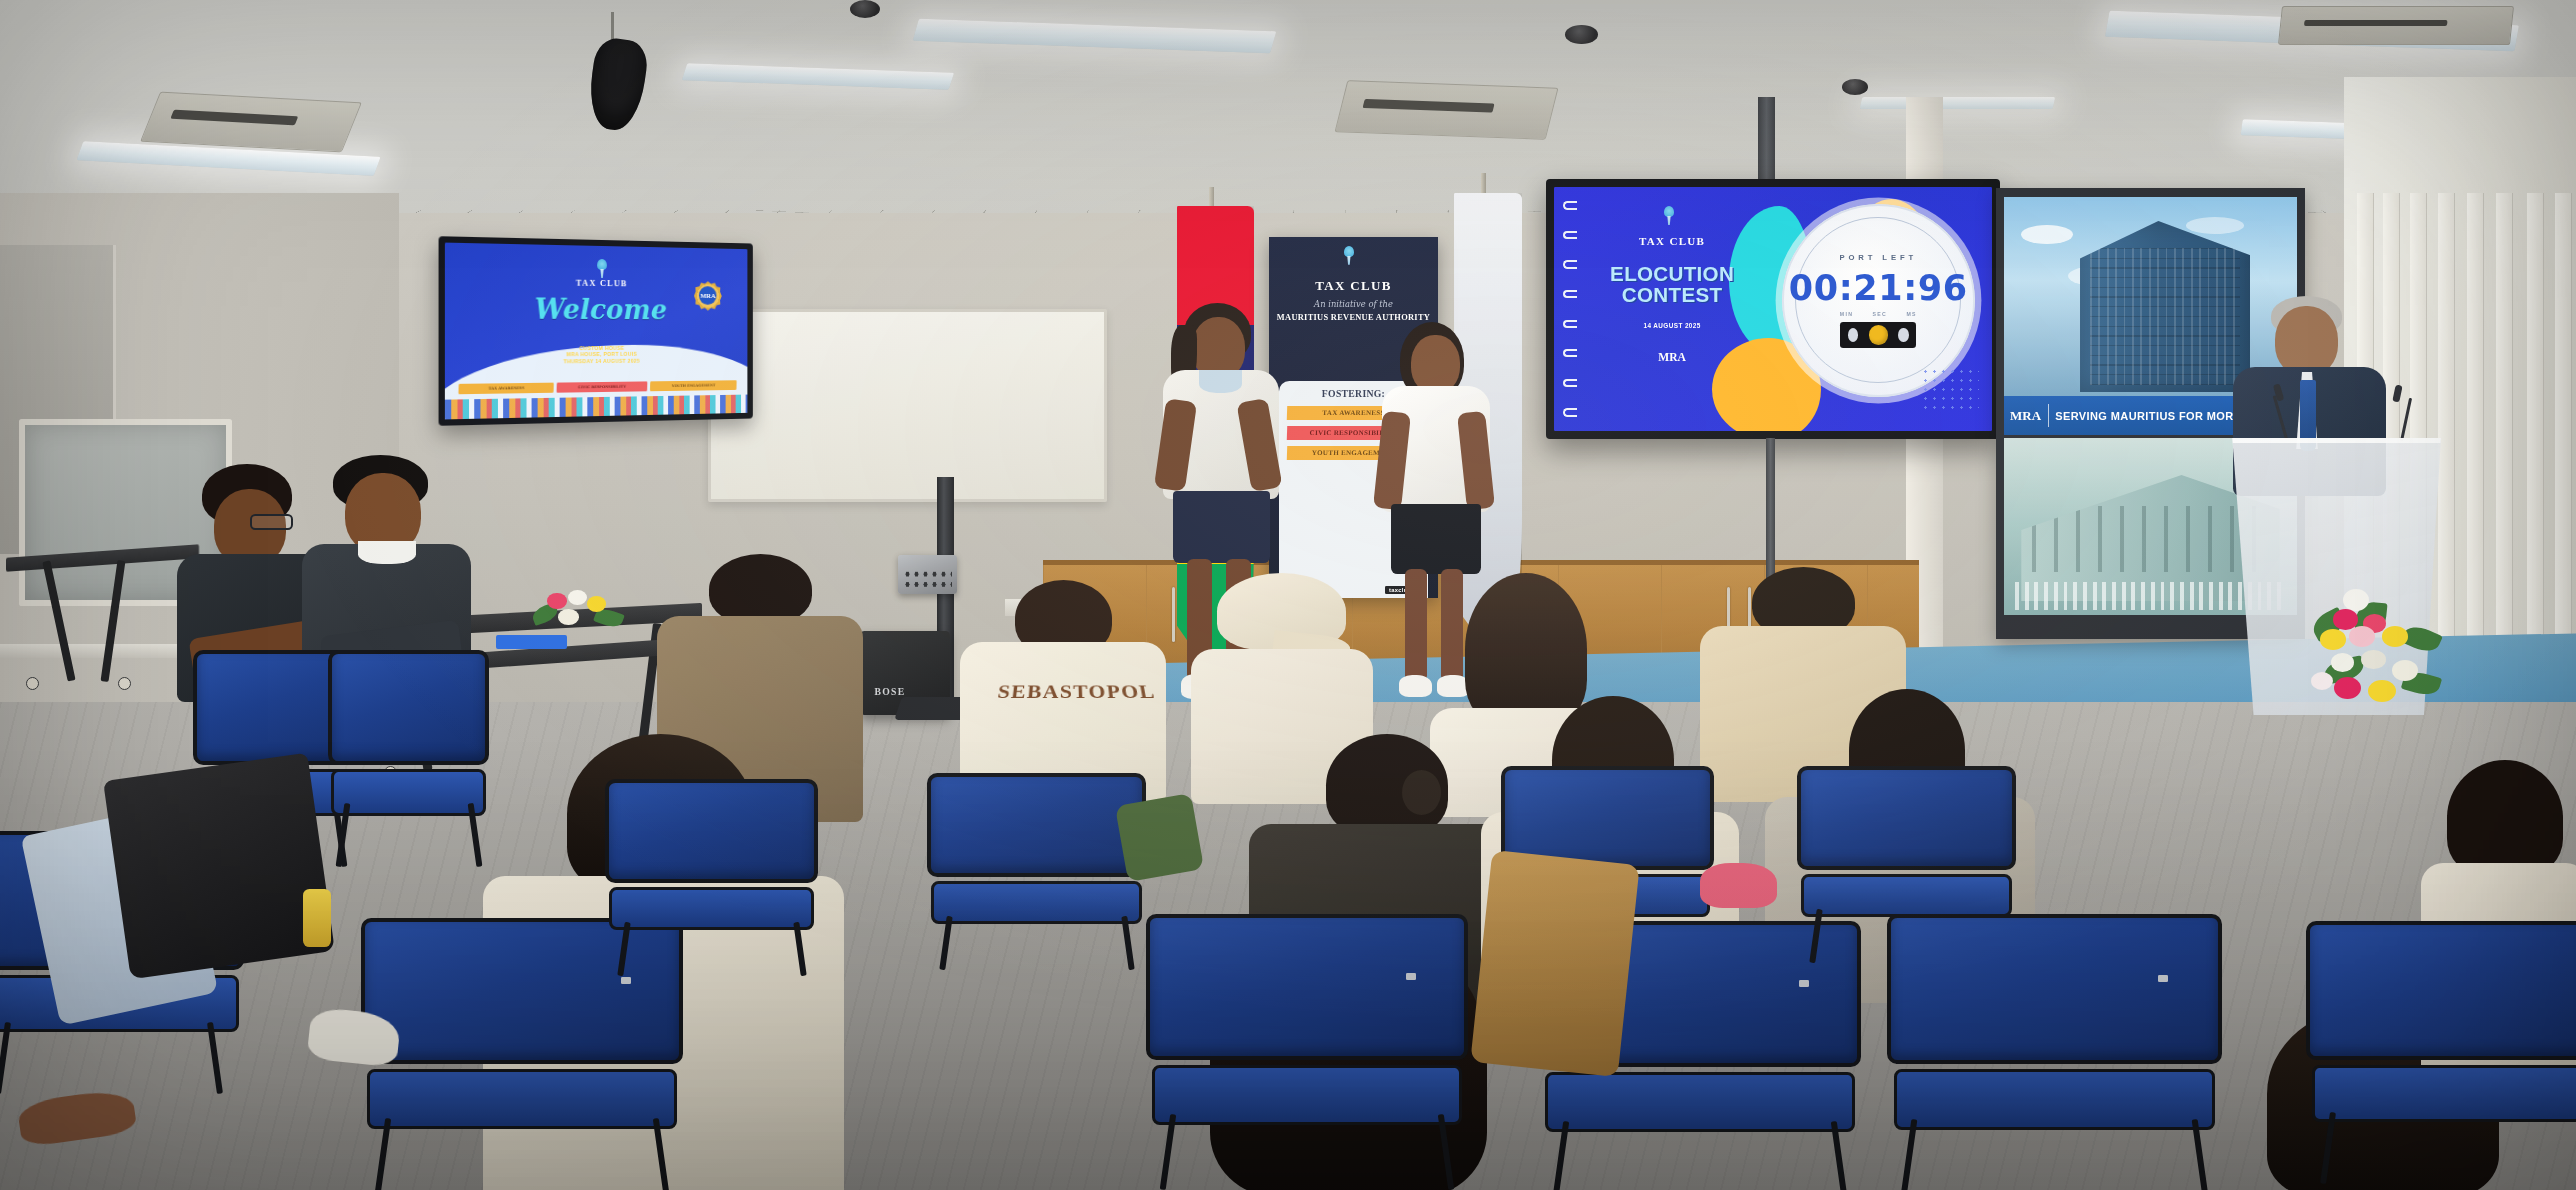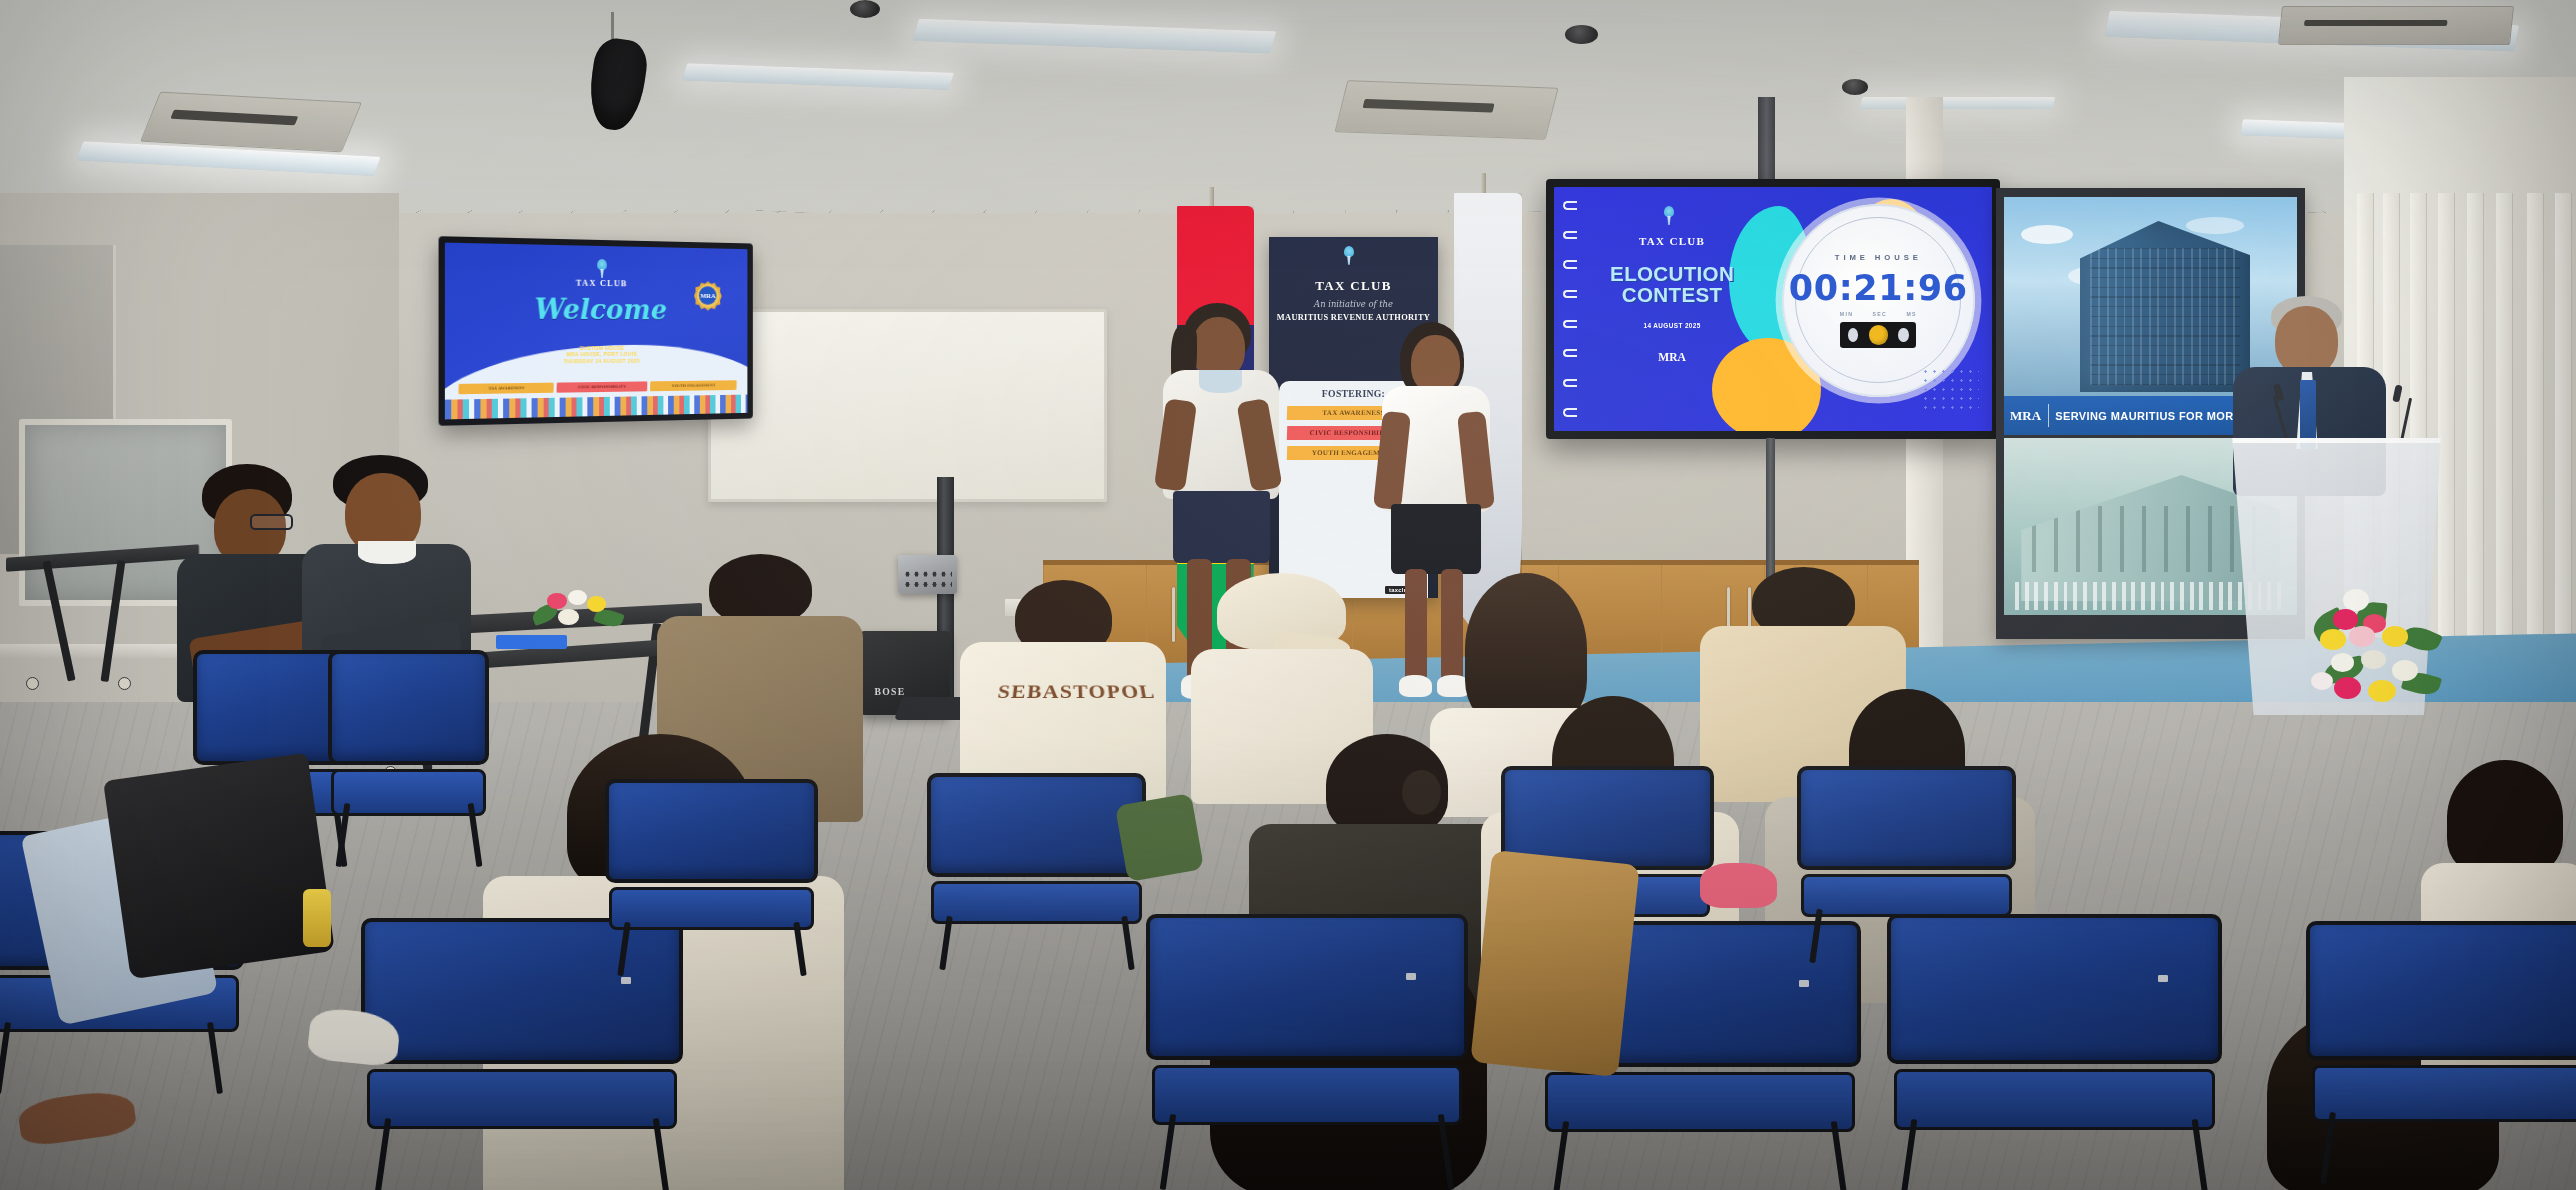--- a/index.html
+++ b/index.html
@@ -606,21 +606,21 @@
           <div class="eloc-title" style="font-size:20.6px;margin-top:16.7px;">ELOCUTION</div>
           <div class="eloc-title l2" style="font-size:20.6px;">CONTEST</div>
           <div class="eloc-date" style="font-size:6.4px;margin-top:16.7px;">14 AUGUST 2025</div>
           <div class="tv-mra" style="position:static;margin-top:22px;justify-content:center;">
             <span style="color:#fff;font-weight:bold;font-size:11.6px;font-family:'Liberation Serif',serif;">MRA</span>
           </div>
         </div>
 
         <div class="clock-face">
           <div class="clock-inner-ring"></div>
-          <div class="time-left-label" style="font-size:7.7px;margin-bottom:6.4px;">TIME HOUSE</div>
+          <div class="time-left-label" style="font-size:7.7px;margin-bottom:6.4px;">PORT LEFT</div>
           <div class="time-digits" style="font-size:35px;">00:21:96</div>
           <div class="unit-row" style="font-size:5.2px;margin-top:2.6px;">
             <span>MIN</span>
             <span>SEC</span>
             <span>MS</span>
           </div>
           <div class="clock-switch">
             <div class="switch-knob"></div>
           </div>
         </div>

